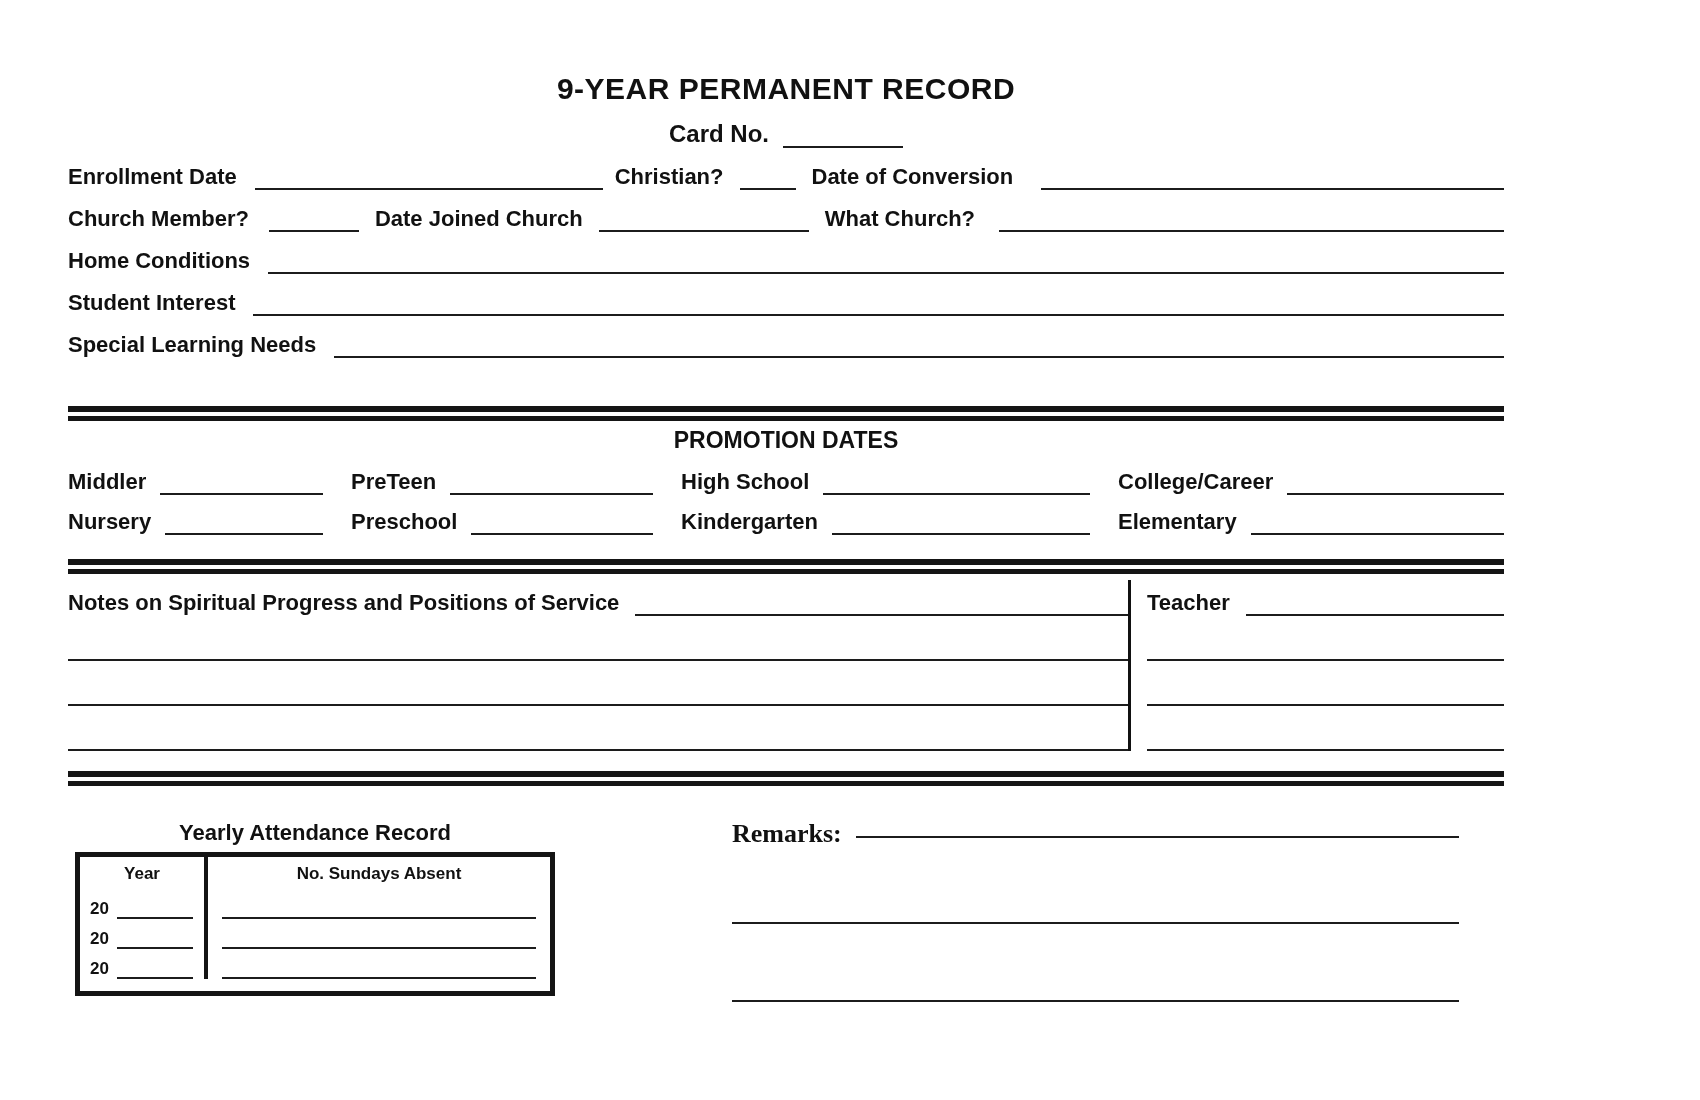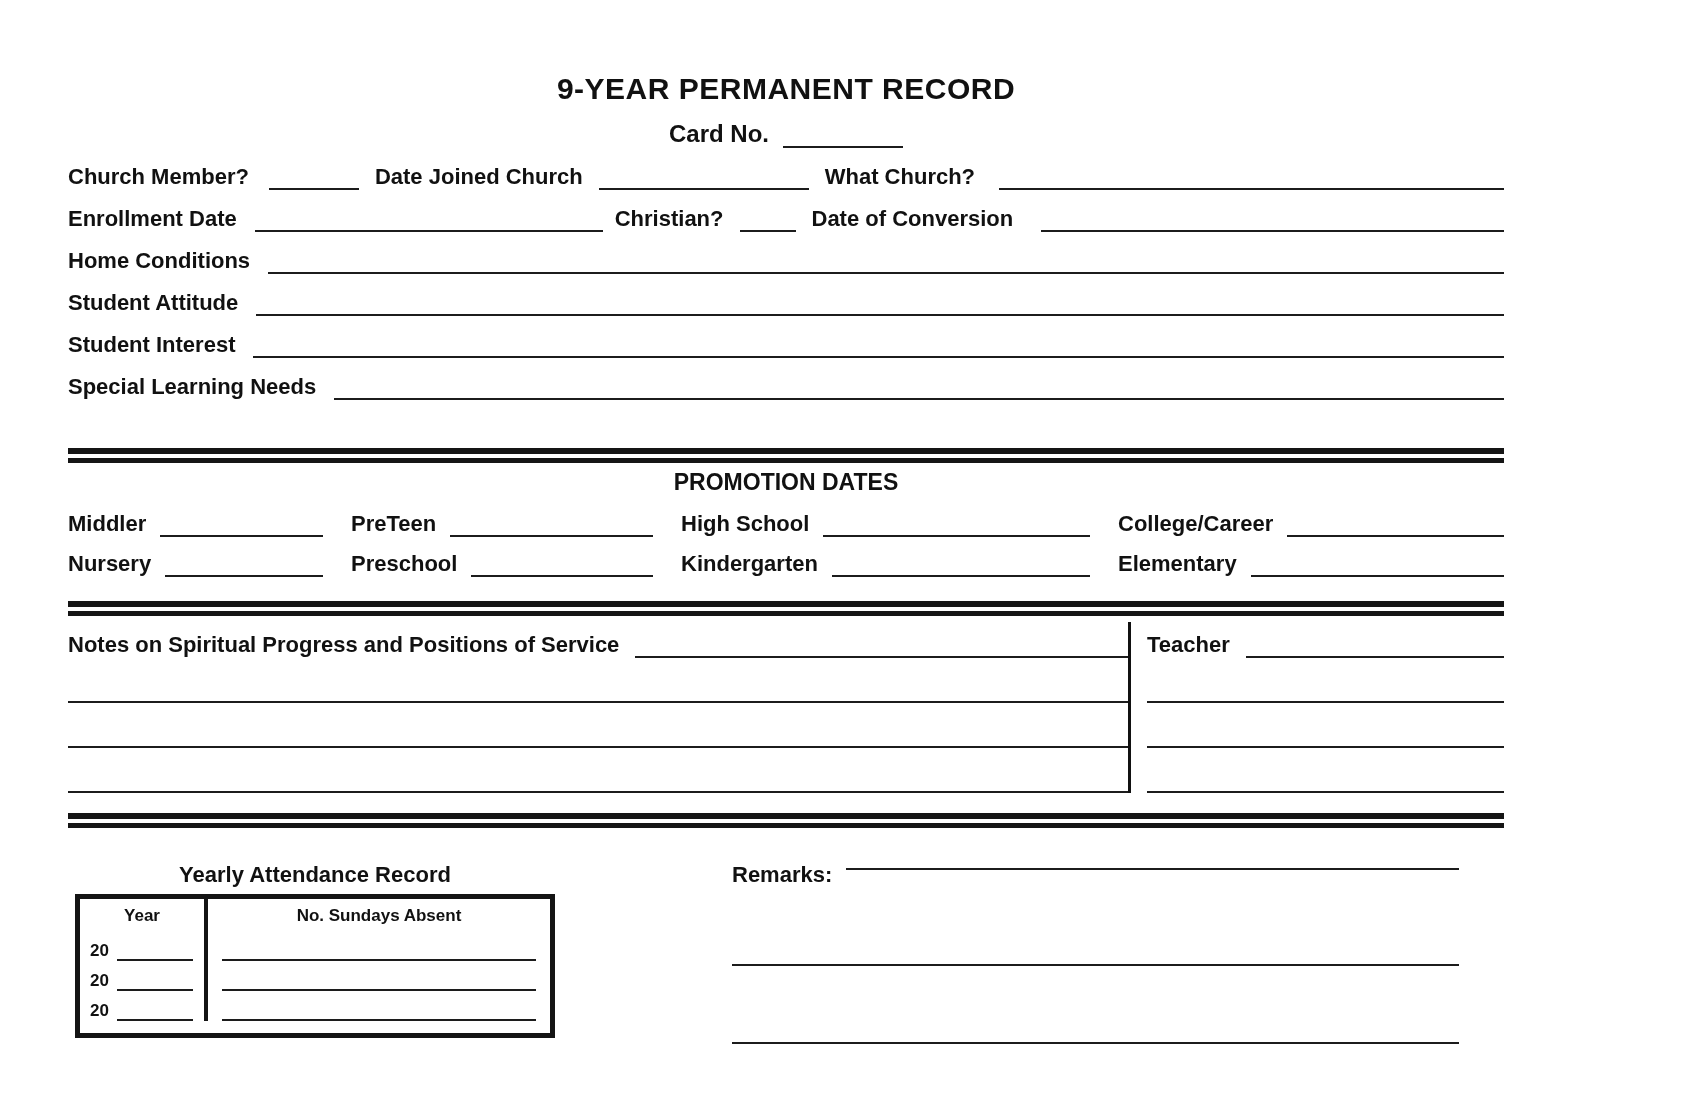--- a/index.html
+++ b/index.html
@@ -42,21 +42,21 @@
   .att-table{margin-left:7px;margin-top:6px;width:470px;border:5px solid #141414;
              display:grid;grid-template-columns:128px 1fr;padding-bottom:12px;}
   .att-cell-l{border-right:4px solid #141414;}
   .att-h{font-size:17px;text-align:center;padding-top:7px;height:25px;}
   .att-r{display:flex;align-items:flex-end;height:30px;font-size:17px;}
   .att-r.year{padding-left:10px;}
   .att-r.year .bl{width:76px;margin-left:8px;}
   .att-r.abs .bl{flex:1;margin-left:14px;margin-right:14px;}
 
   .remarks{flex:1;margin-left:170px;margin-right:45px;}
-  .remarks-row{display:flex;align-items:flex-start;height:28px;font-size:22px;white-space:nowrap;}
+  .remarks-row{display:flex;align-items:center;height:28px;font-size:26px;white-space:nowrap;font-family:Liberation Serif, serif;}
   .remarks-row .bl{flex:1;margin-left:14px;}
   .rline{margin-top:68px;}
   .rline2{margin-top:70px;}
 
   .ml16{margin-left:16px;}.ml18{margin-left:18px;}.ml20{margin-left:20px;}
   .ml24{margin-left:24px;}.ml28{margin-left:28px;}
   .w348{width:348px;}.w56{width:56px;}.w90{width:90px;}.w210{width:210px;}
   .mr12{margin-right:12px;}.mr16{margin-right:16px;}
   .cardline{width:120px;margin-left:14px;}
 </style>
@@ -67,41 +67,37 @@
 
   <div class="title">9-YEAR PERMANENT RECORD</div>
 
   <div class="card-row">
     <span>Card No.</span>
     <span class="bl cardline"></span>
   </div>
 
   <div>
     <div class="row">
+      <span>Enrollment Date</span>
+      <span class="bl w348 ml18 mr12"></span>
+      <span>Christian?</span>
+      <span class="bl w56 ml16 mr16"></span>
+      <span>Date of Conversion</span>
+      <span class="bl grow ml28"></span>
+    </div>
+    <div class="row">
       <span>Church Member?</span>
       <span class="bl w90 ml20 mr16"></span>
       <span>Date Joined Church</span>
       <span class="bl w210 ml16 mr16"></span>
       <span>What Church?</span>
       <span class="bl grow ml24"></span>
     </div>
     <div class="row">
-      <span>Enrollment Date</span>
-      <span class="bl w348 ml18 mr12"></span>
-      <span>Christian?</span>
-      <span class="bl w56 ml16 mr16"></span>
-      <span>Date of Conversion</span>
-      <span class="bl grow ml28"></span>
-    </div>
-    <div class="row">
       <span>Home Conditions</span>
-      <span class="bl grow ml18"></span>
-    </div>
-    <div class="row">
-      <span>Student Attitude</span>
       <span class="bl grow ml18"></span>
     </div>
     <div class="row">
       <span>Student Interest</span>
       <span class="bl grow ml18"></span>
     </div>
     <div class="row">
       <span>Special Learning Needs</span>
       <span class="bl grow ml18"></span>
     </div>

